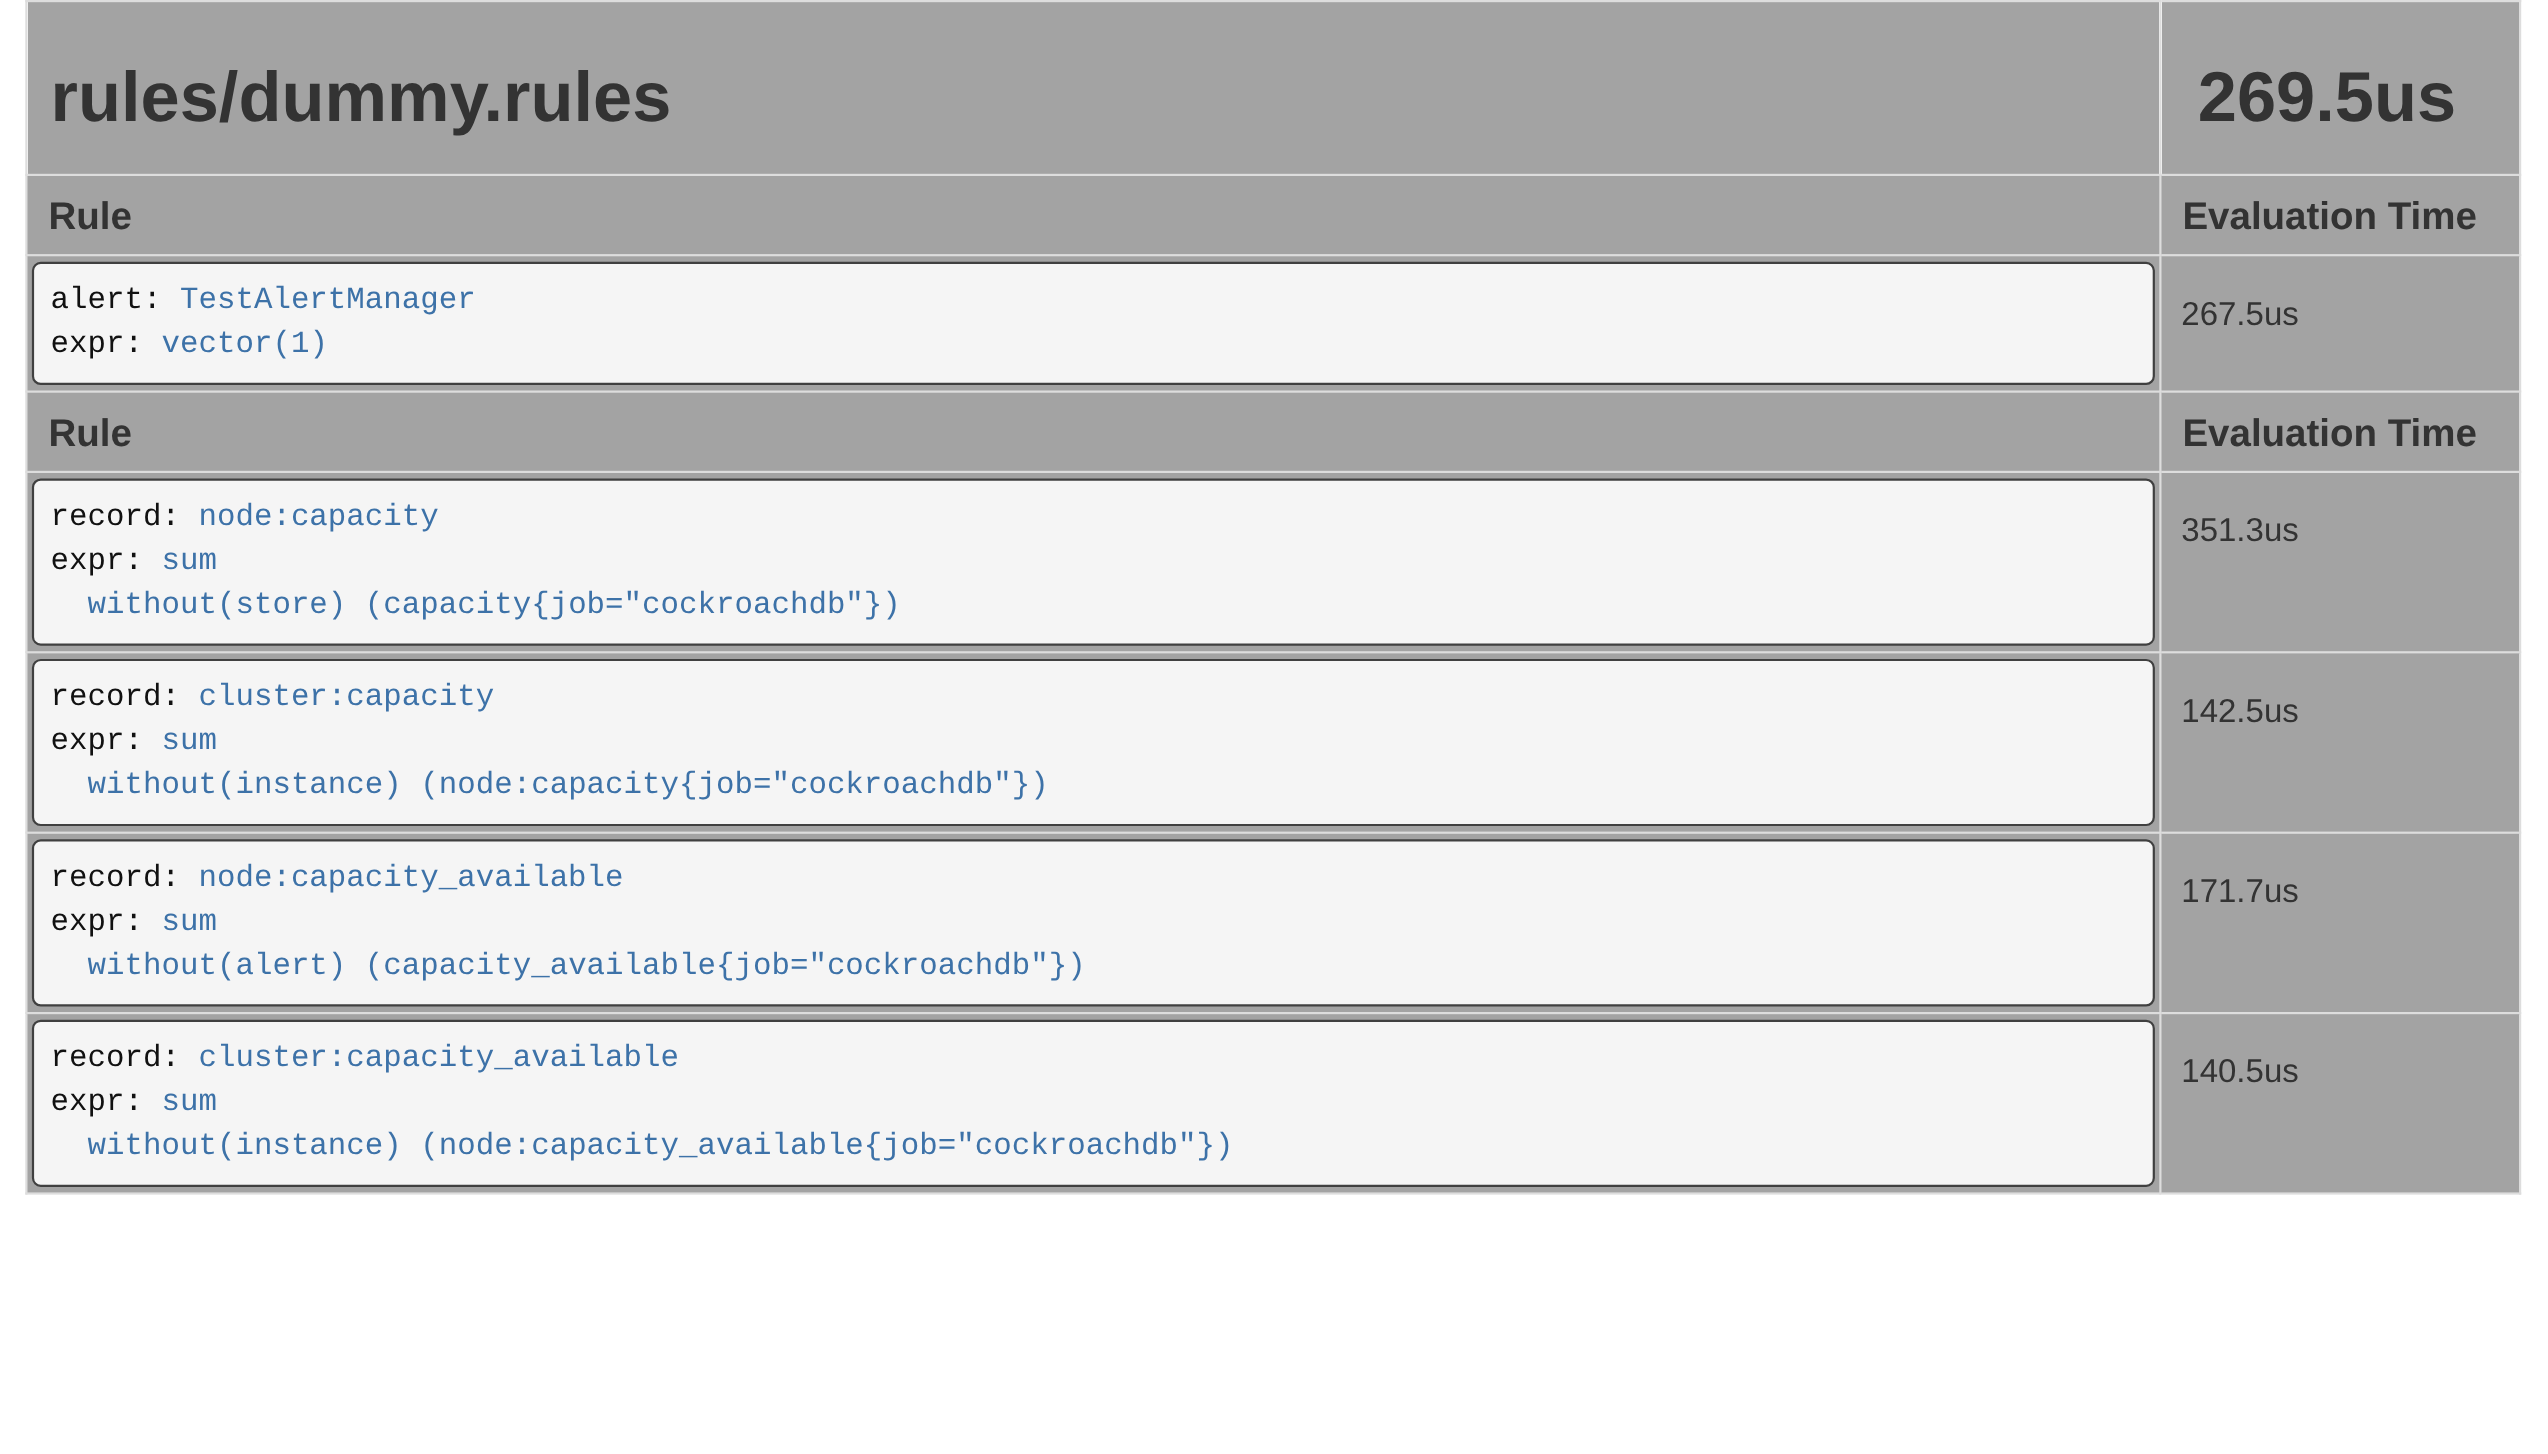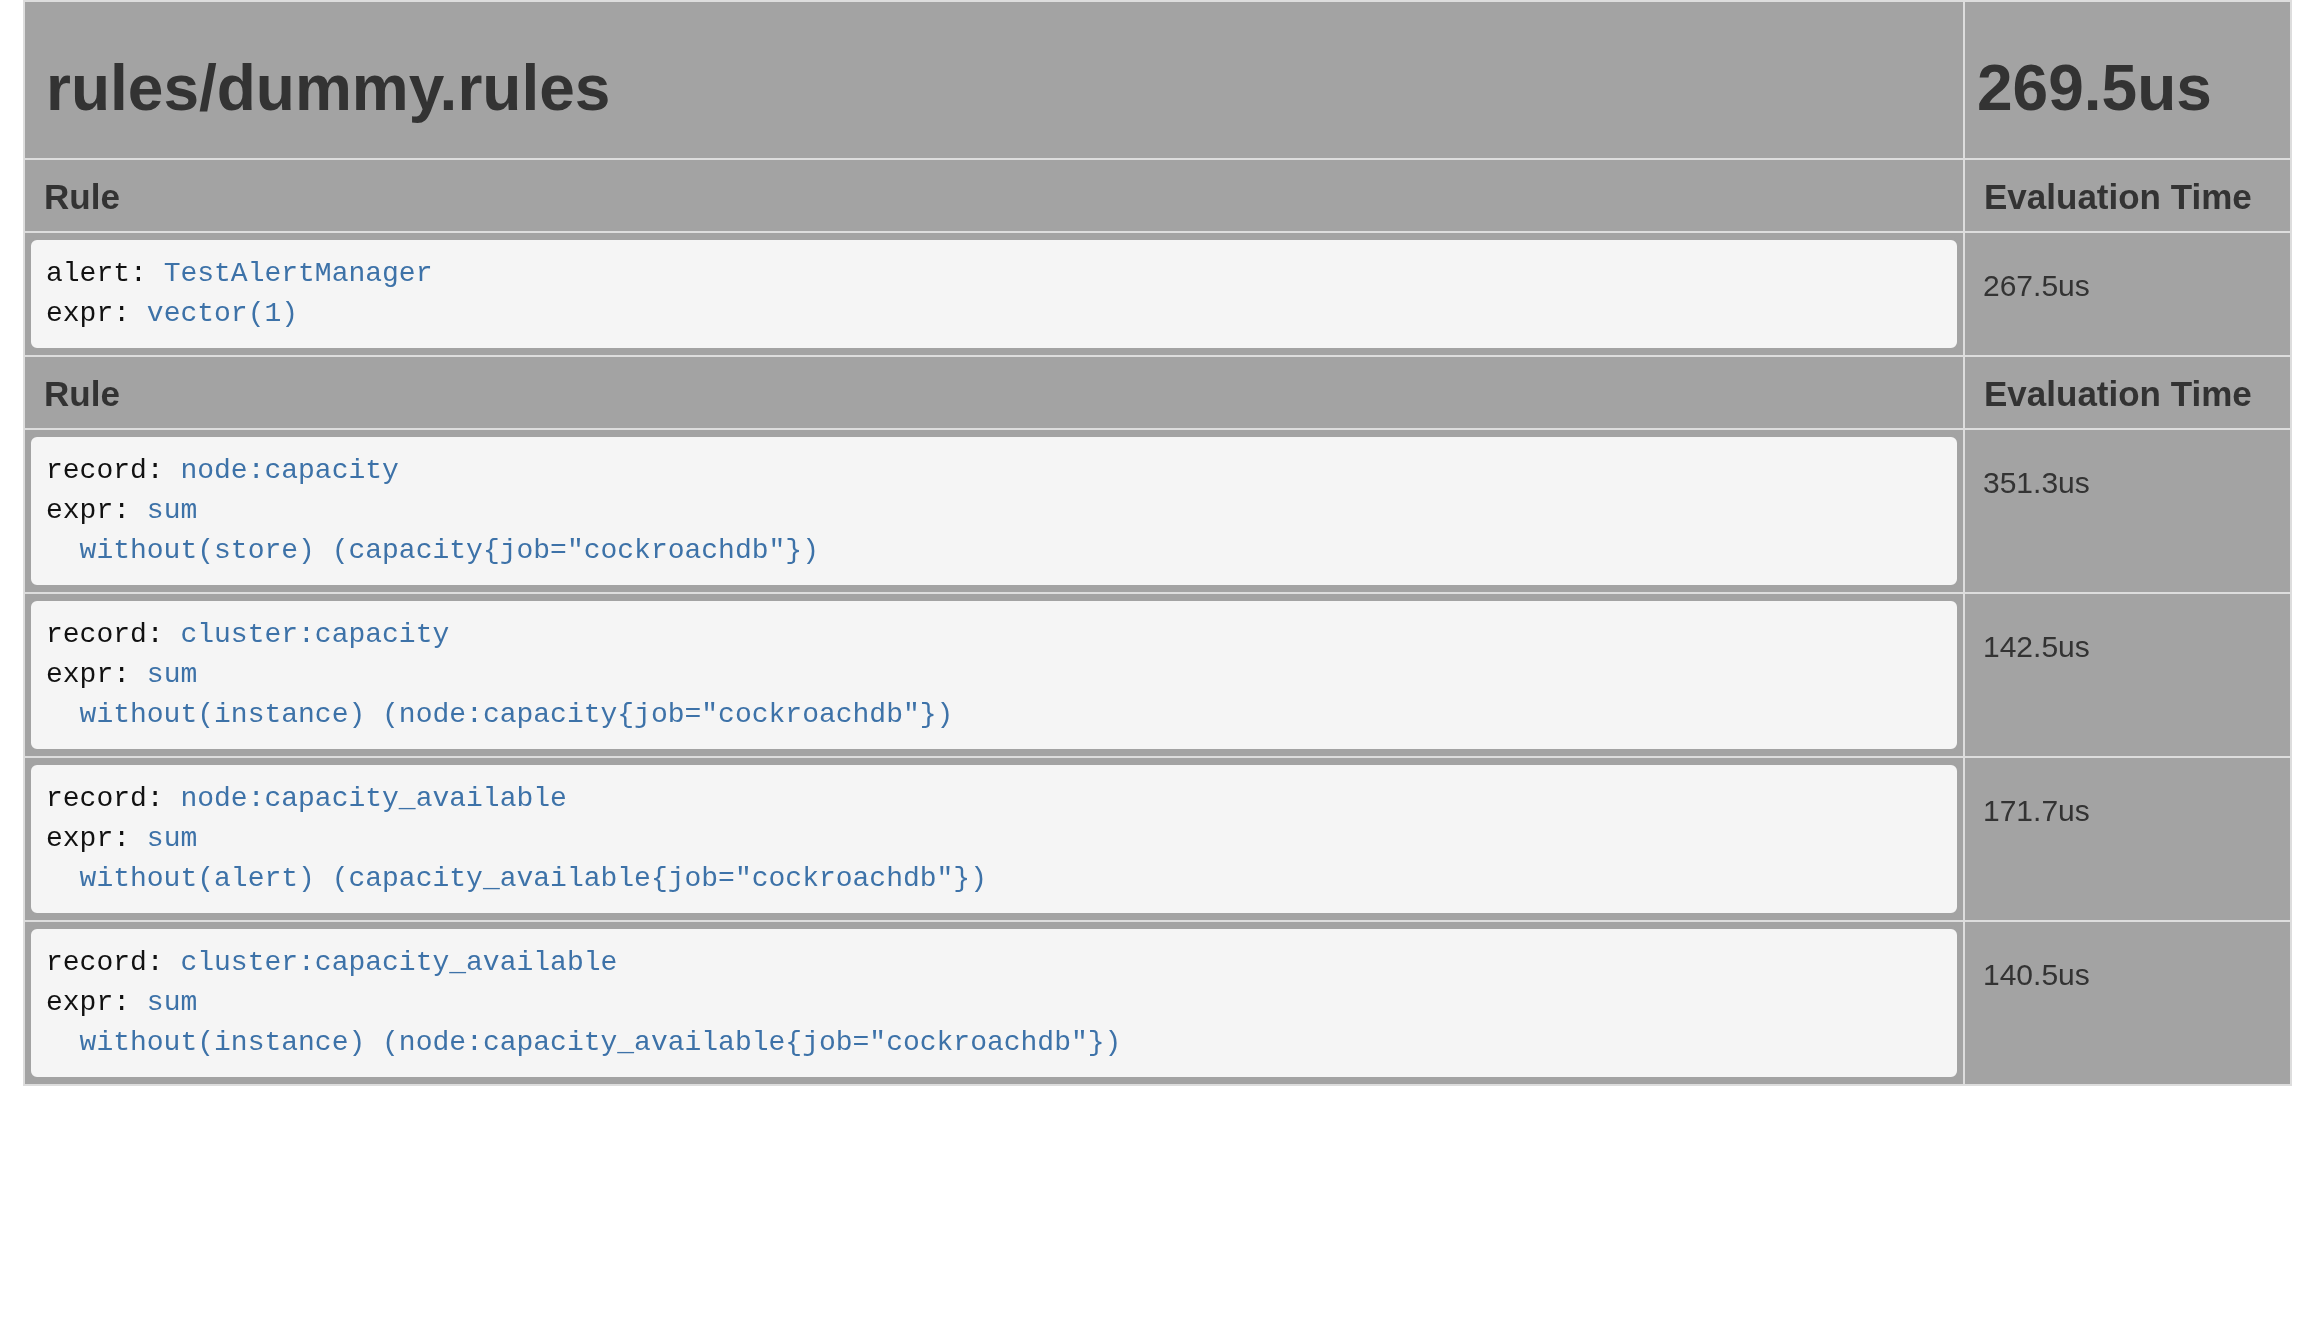--- a/index.html
+++ b/index.html
@@ -43,40 +43,40 @@
   .group-cell {
     height: 158px;
     font-size: 64px;
     line-height: 68px;
     font-weight: 700;
     color: #333;
     padding: 52px 0 0 21px;
     white-space: nowrap;
     overflow: hidden;
   }
-  .group-cell.time { padding-left: 12px; margin-left: 16px; }
+  .group-cell.time { padding-left: 33px; margin-left: 16px; }
 
   .th-cell {
     height: 73px;
     font-size: 35px;
     line-height: 34px;
     font-weight: 700;
     color: #333;
     padding: 20px 0 0 19px;
     white-space: nowrap;
   }
   .th-cell.time { }
 
   .rule-cell { padding: 5px 4px; }
 
   .rule-pre {
     margin: 0;
     padding: 14px 15px;
     background: #f5f5f5;
-    border: 2px solid #a3a3a3;
+    border: 2px solid #404040;
     border-radius: 8px;
     font-family: "Liberation Mono", "DejaVu Sans Mono", monospace;
     font-size: 28px;
     line-height: 40px;
     color: #111;
     white-space: pre;
     overflow: hidden;
   }
 
   .time-cell {

